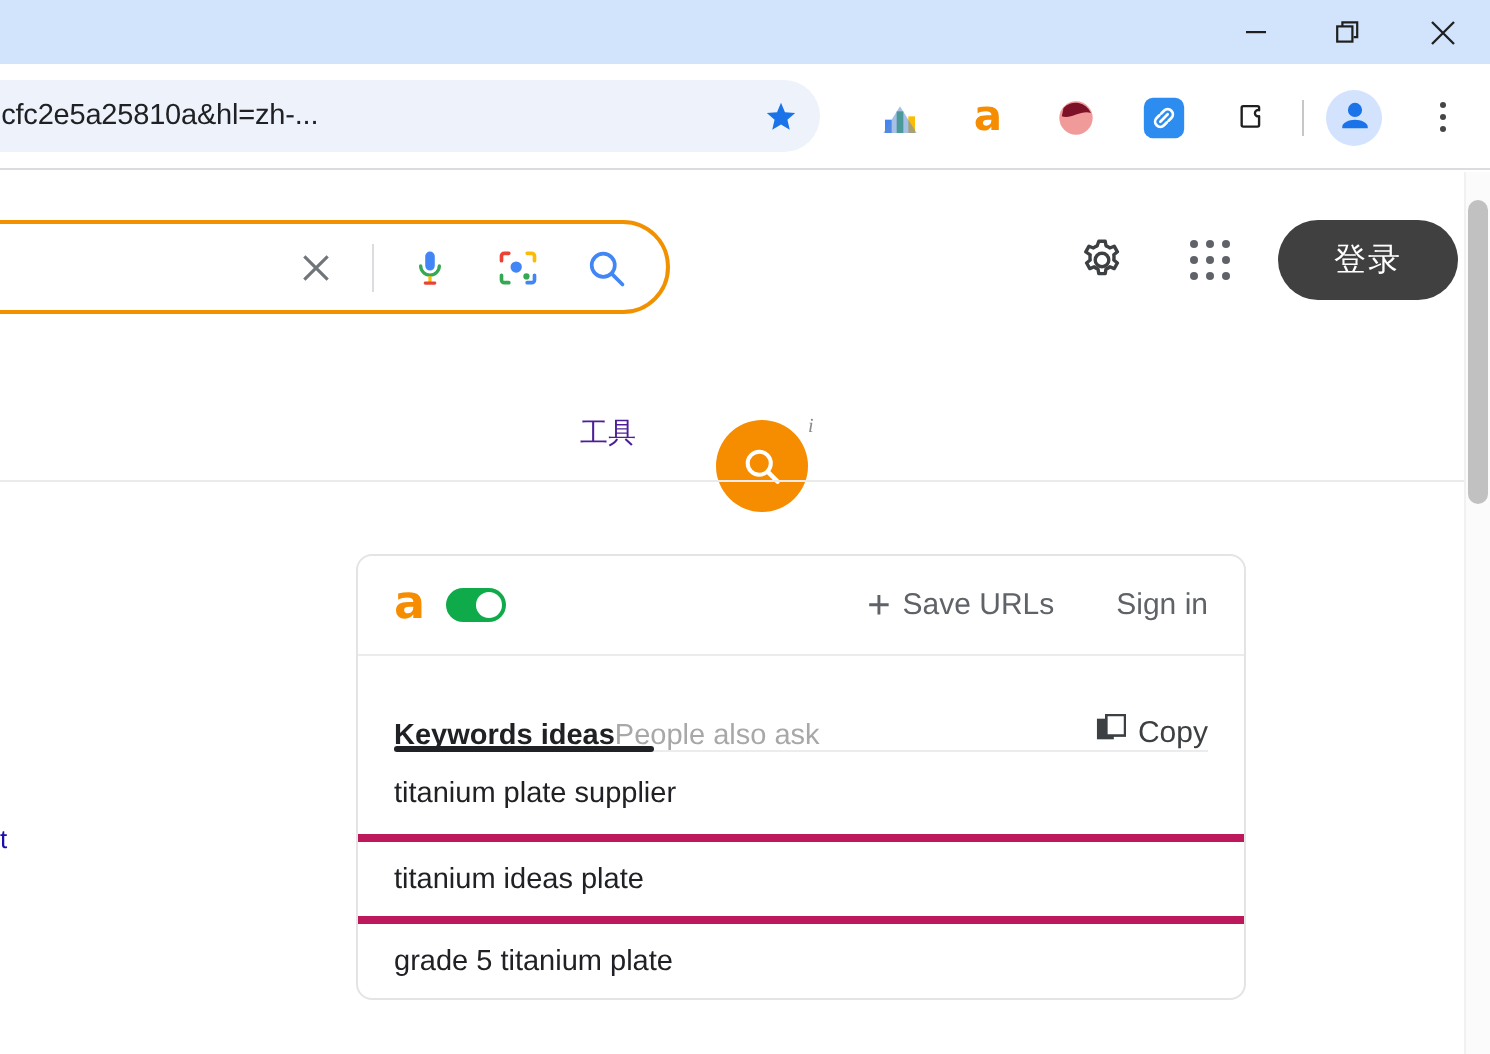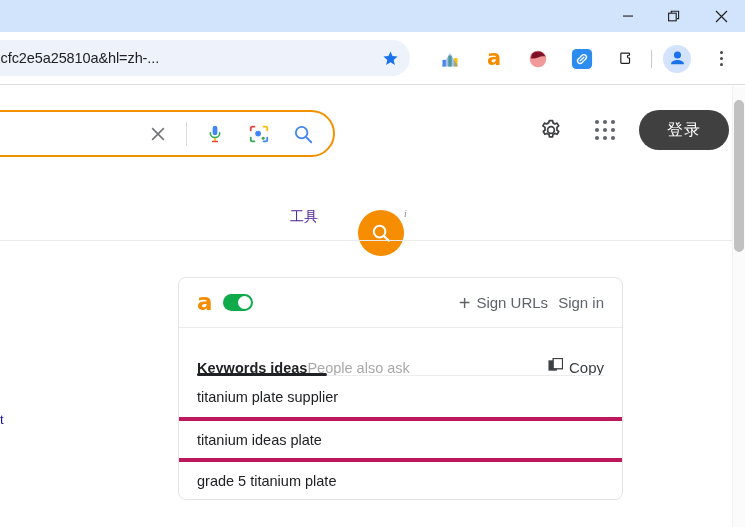--- a/index.html
+++ b/index.html
@@ -295,21 +295,21 @@
   }
   .plus-sign {
     font-size: 20px;
     margin-right: 6px;
     color: #5f6368;
     line-height: 1;
   }
   .kw-signin {
     font-size: 15px;
     color: #5f6368;
-    margin-left: 10px;
+    margin-left: 31px;
     cursor: pointer;
   }
 
   .kw-tabs {
     height: 48px;
     display: flex;
     align-items: flex-end;
     padding: 0 18px;
     position: relative;
     box-sizing: border-box;
@@ -550,21 +550,21 @@
     <div class="left-snippet">t</div>
 
     <div class="kw-card">
 
       <div class="kw-top">
         <div class="kw-logo">a</div>
         <div class="toggle"></div>
         <div class="kw-top-spacer"></div>
         <div class="save-urls">
           <span class="plus-sign">+</span>
-          <span>Sign URLs</span>
+          <span>Save URLs</span>
         </div>
         <div class="kw-signin">Sign in</div>
       </div>
 
       <div class="kw-tabs">
         <div class="kw-tab active">Keywords ideas</div>
         <div class="kw-tab inactive">People also ask</div>
         <div class="kw-tabs-spacer"></div>
         <div class="kw-copy">
           <span class="copy-icon">

